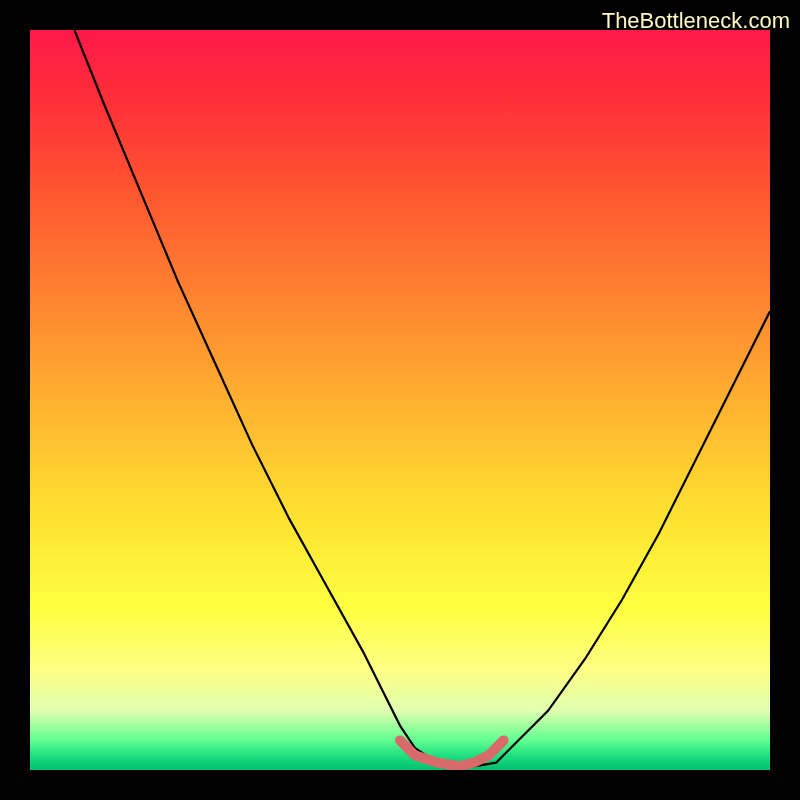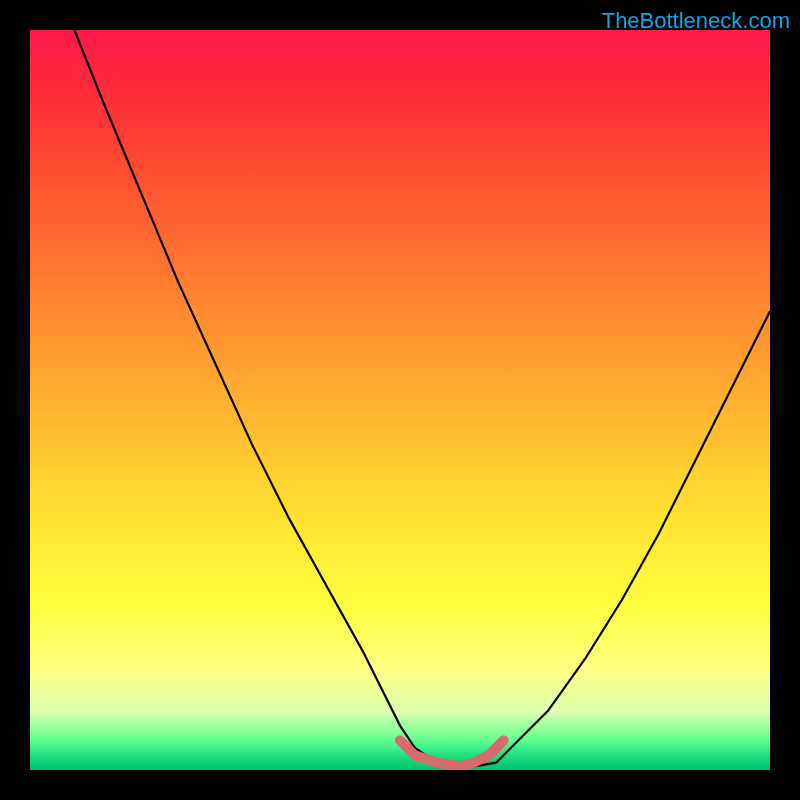--- a/index.html
+++ b/index.html
@@ -35,21 +35,21 @@
       #e0ffb0 92%,
       #60ff90 96%,
       #20e080 98%,
       #00c070 100%
     );
   }
   .watermark {
     position: absolute;
     top: 8px;
     right: 10px;
-    color: #0ea5e9;
+    color: #fef9c3;
     font-size: 22px;
     font-weight: 500;
     z-index: 10;
   }
   svg.curve {
     position: absolute;
     left: 0;
     top: 0;
     width: 740px;
     height: 740px;

